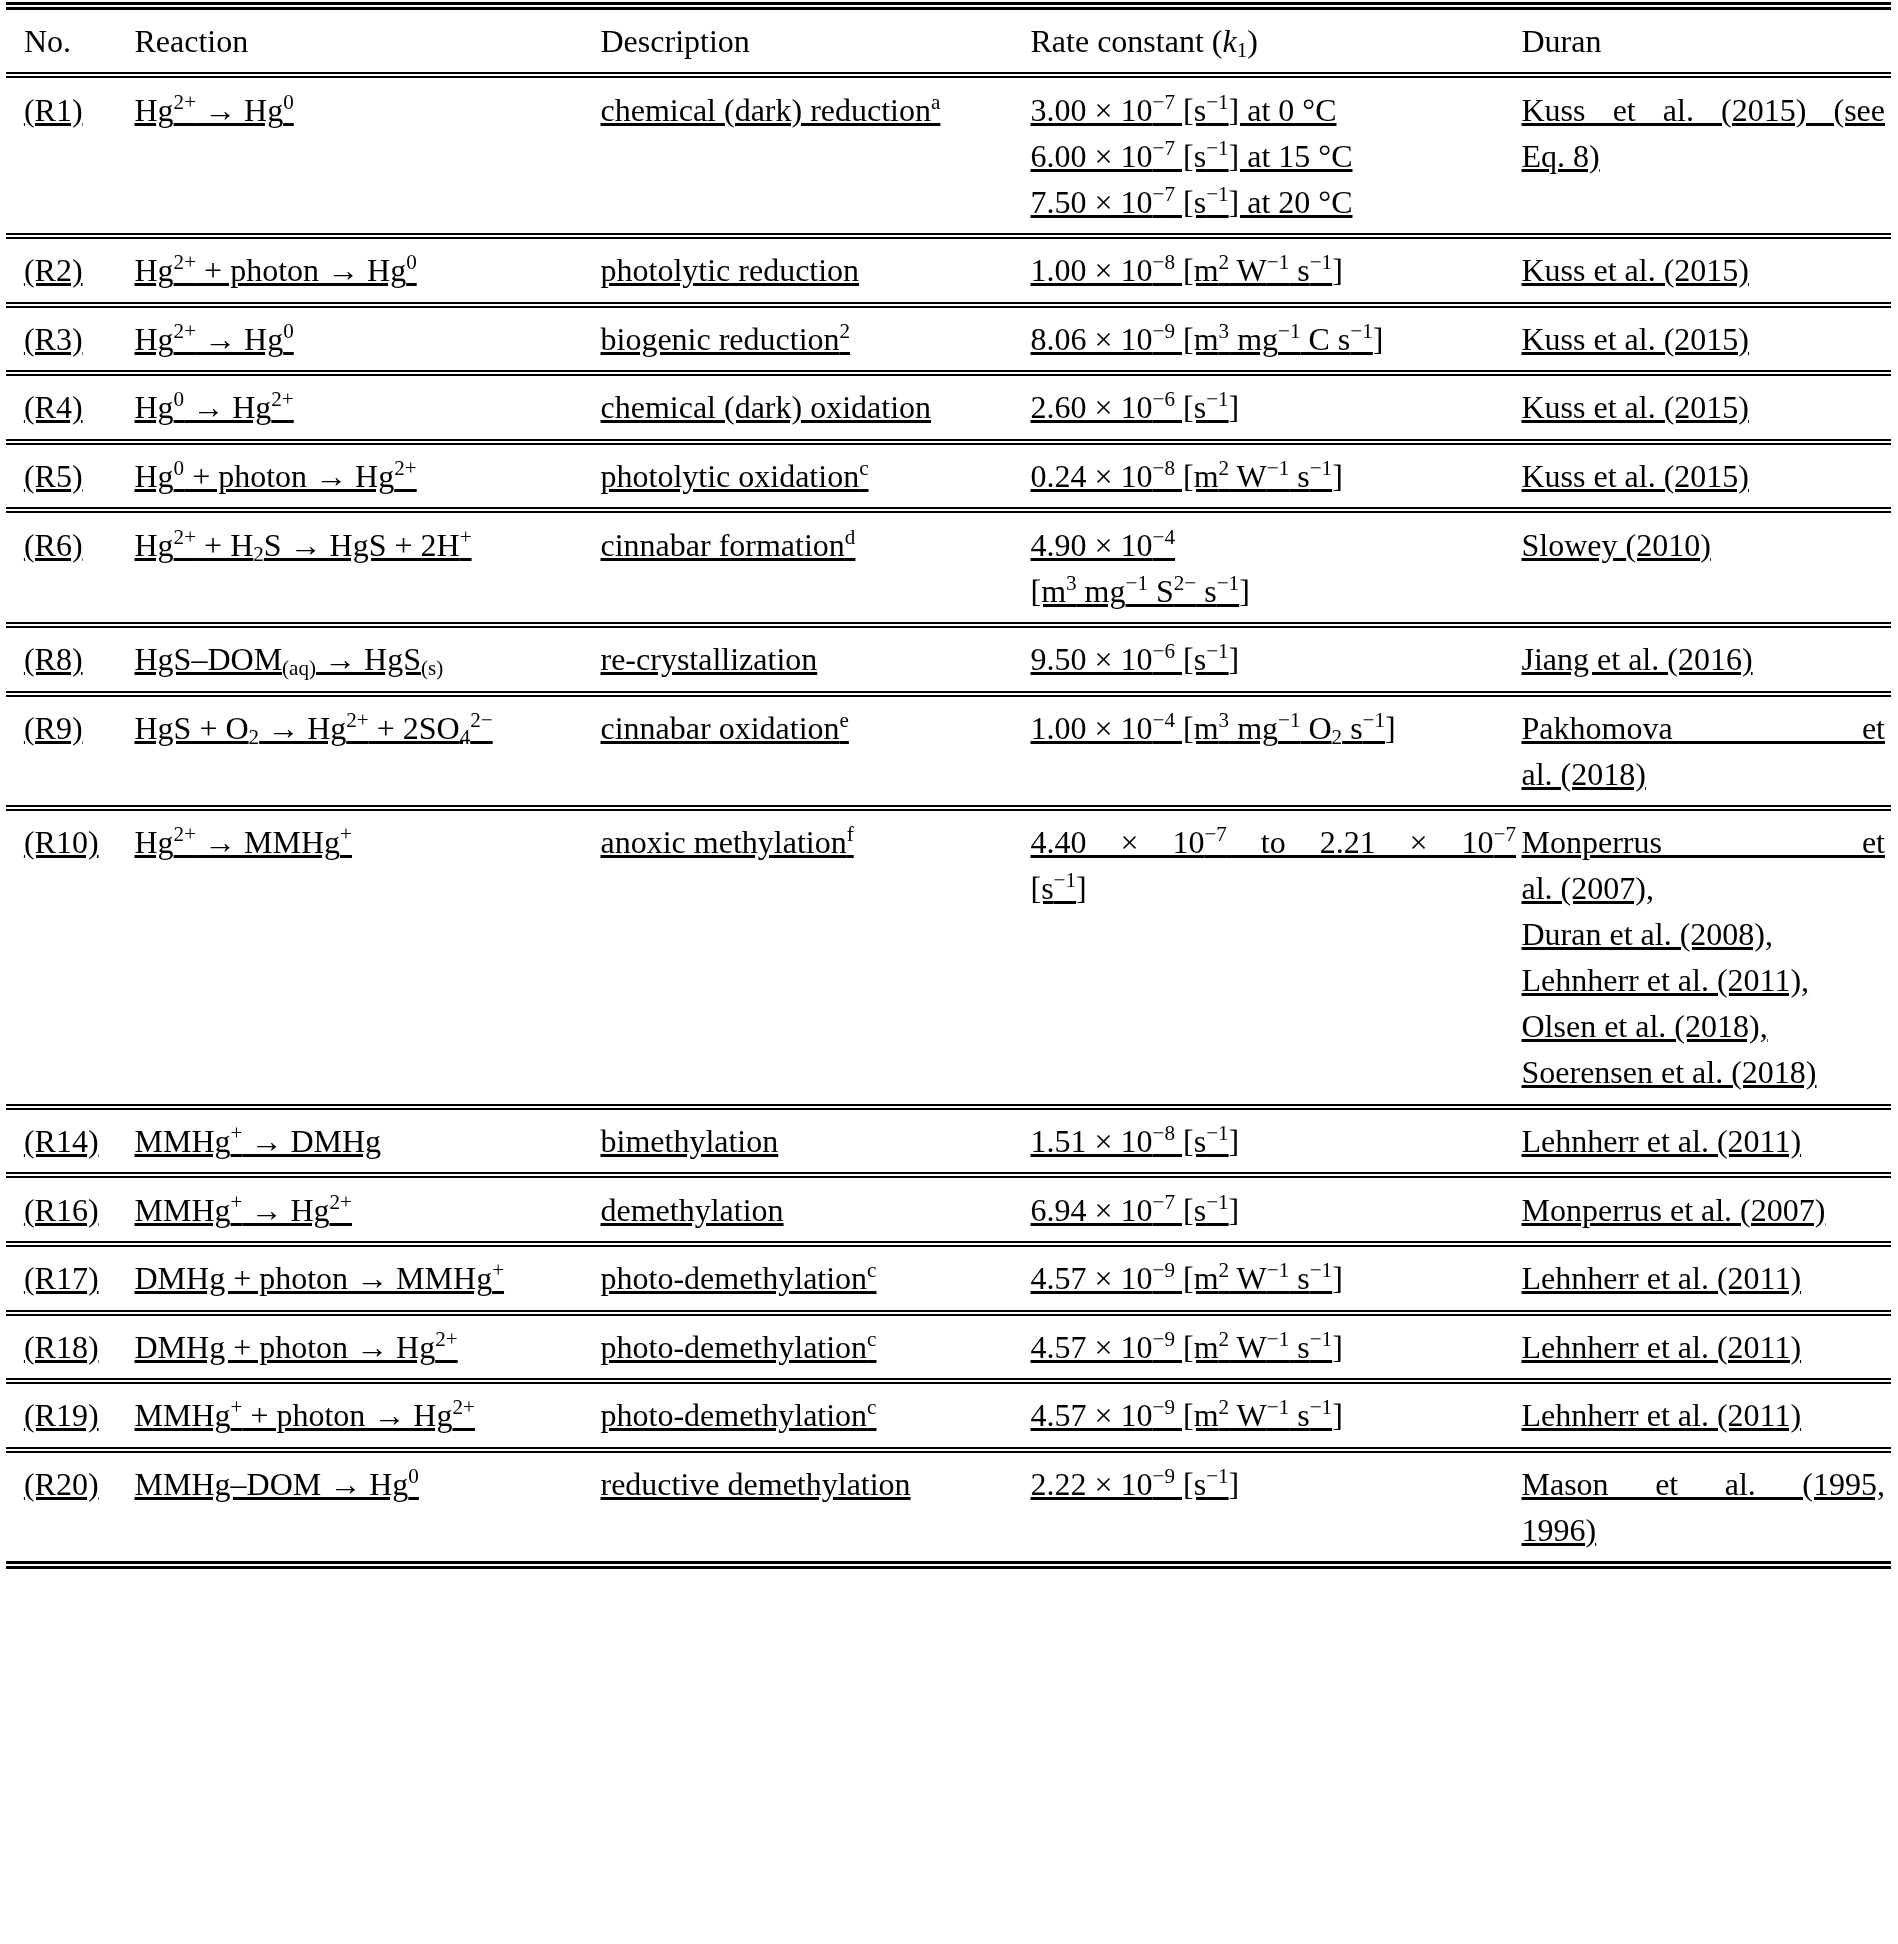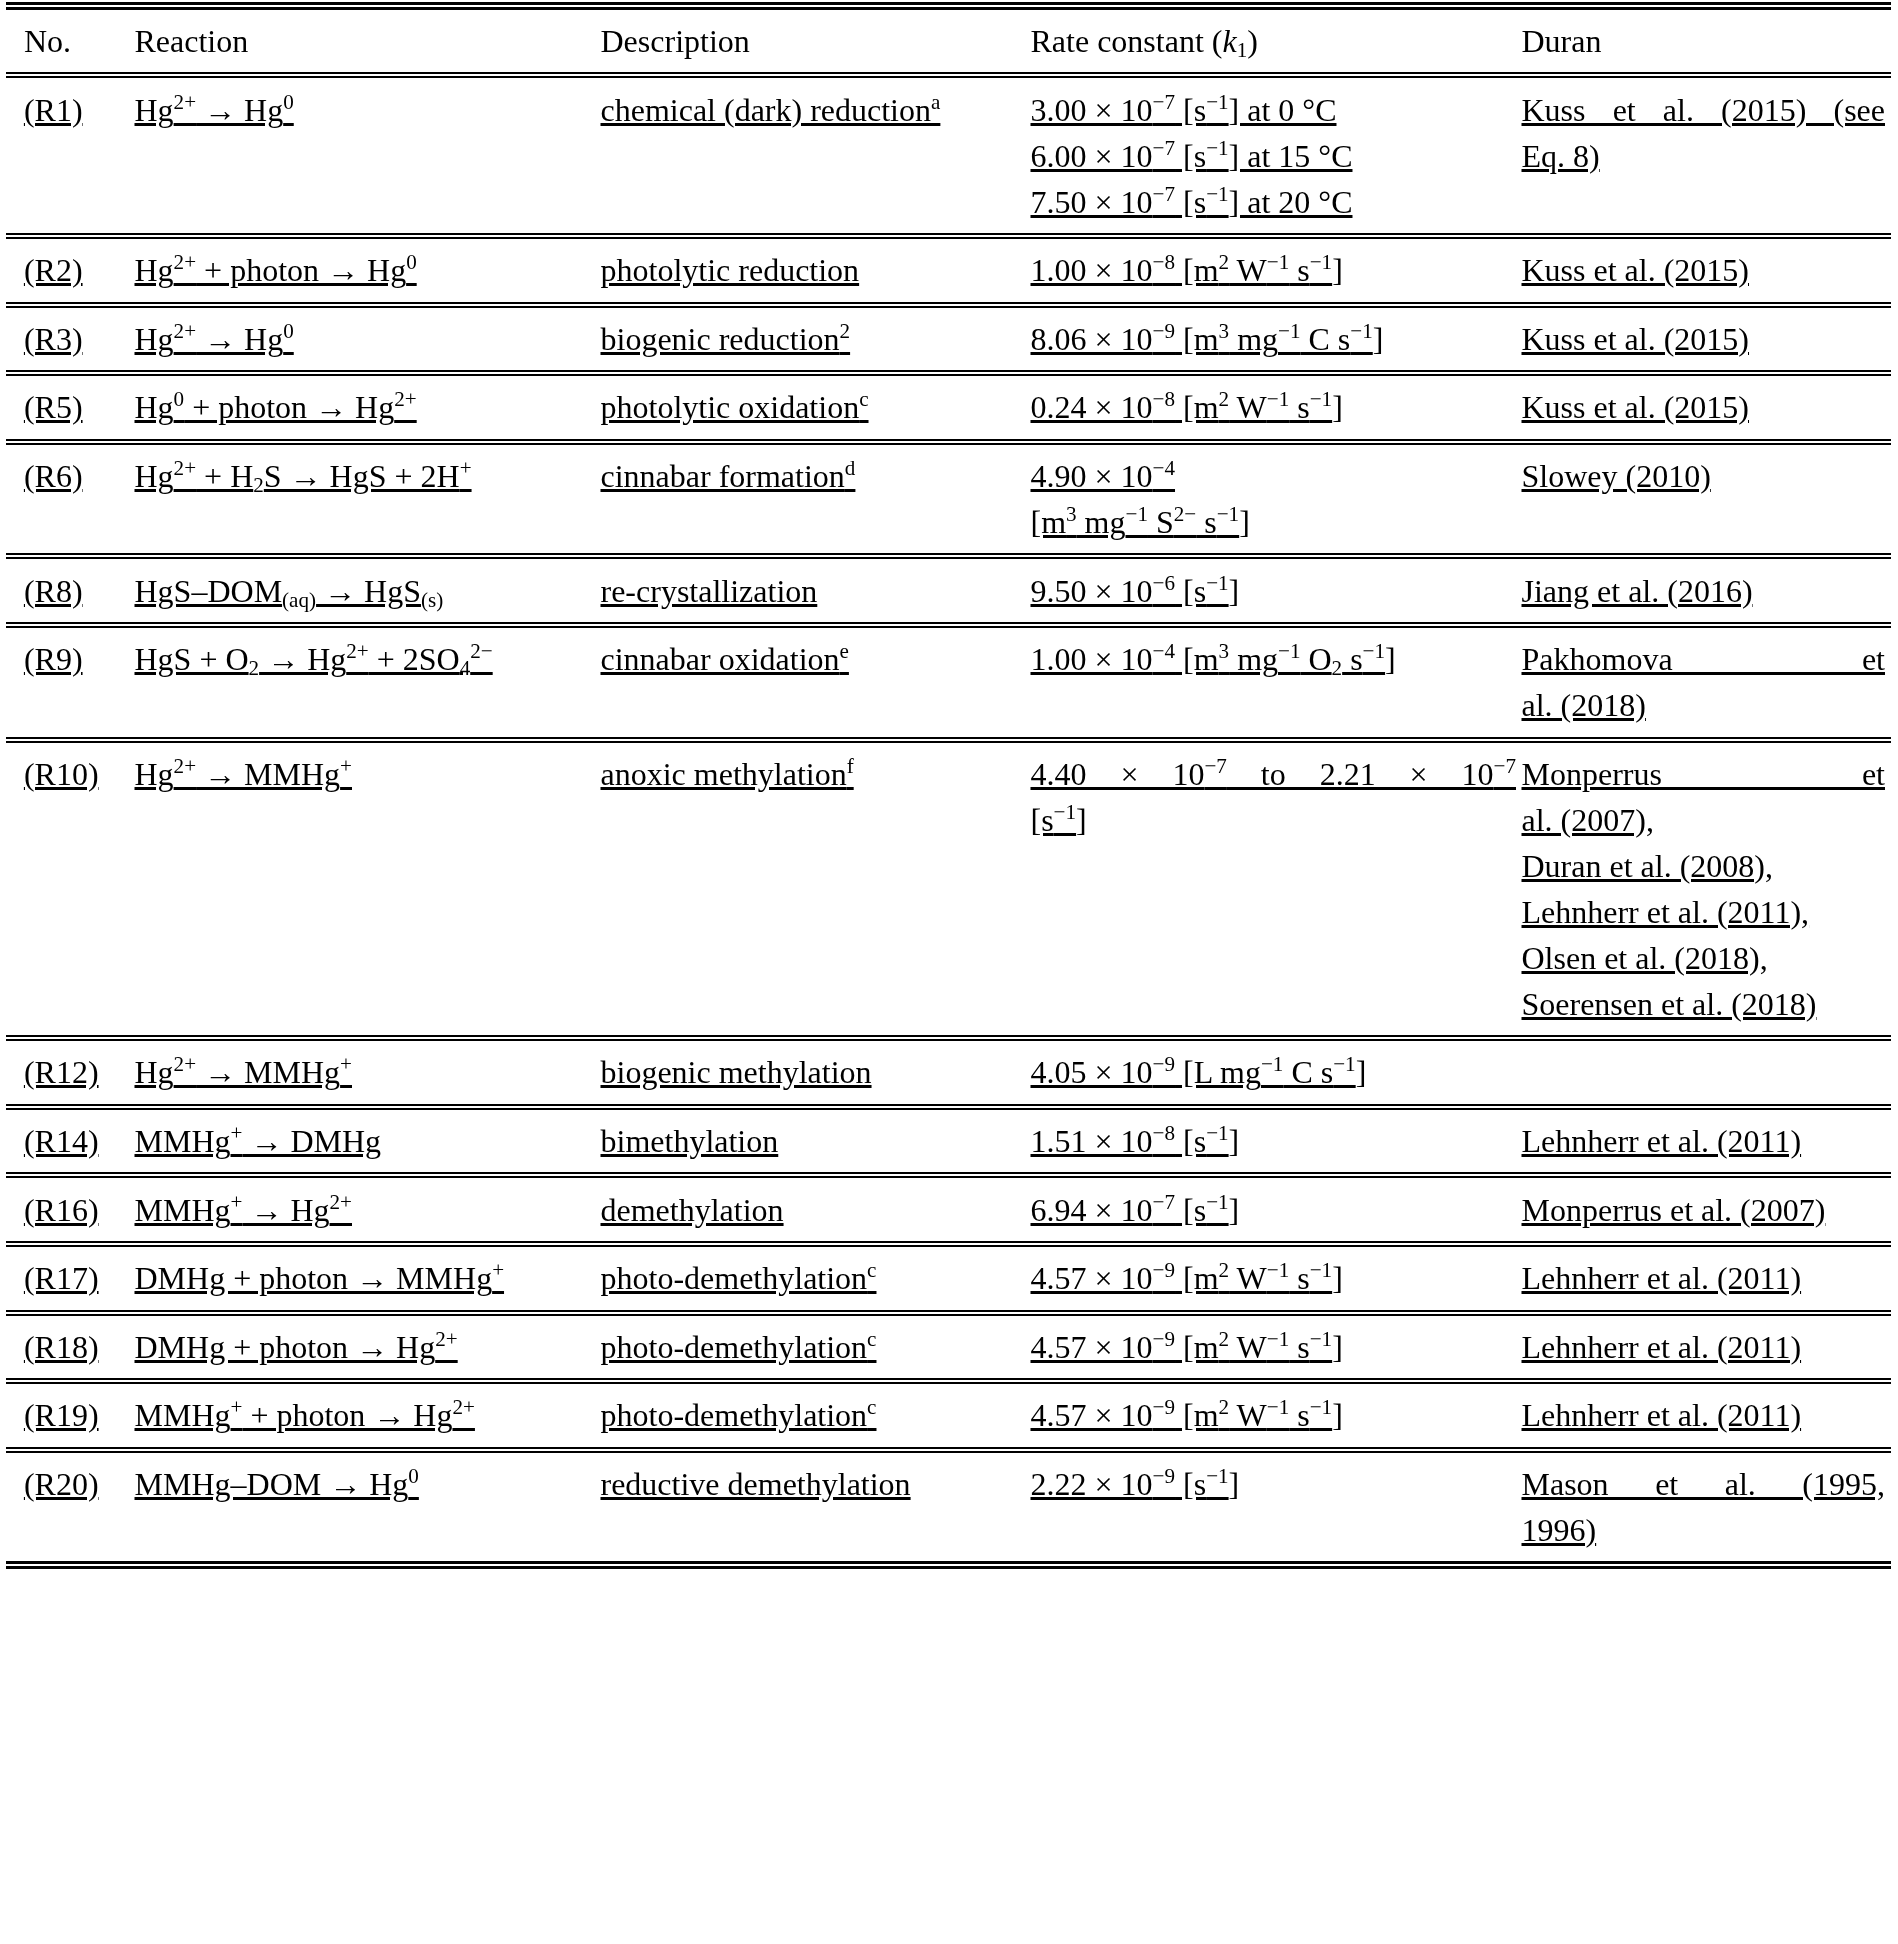--- a/index.html
+++ b/index.html
@@ -144,20 +144,37 @@
           </td>
           <td class="c-rate">
             <div class="line">8.06 × 10<sup>−9</sup> [m<sup>3</sup> mg<sup>−1</sup> C s<sup>−1</sup>]</div>
           </td>
           <td class="c-source">
             <div class="line">Kuss et al. (2015)</div>
           </td>
         </tr>
         <tr>
           <td class="c-no">
+            <div class="line">(R4)</div>
+          </td>
+          <td class="c-reaction">
+            <div class="line">Hg<sup>0</sup> → Hg<sup>2+</sup></div>
+          </td>
+          <td class="c-description">
+            <div class="line">chemical (dark) oxidation</div>
+          </td>
+          <td class="c-rate">
+            <div class="line">2.60 × 10<sup>−6</sup> [s<sup>−1</sup>]</div>
+          </td>
+          <td class="c-source">
+            <div class="line">Kuss et al. (2015)</div>
+          </td>
+        </tr>
+        <tr>
+          <td class="c-no">
             <div class="line">(R5)</div>
           </td>
           <td class="c-reaction">
             <div class="line">Hg<sup>0</sup> + photon → Hg<sup>2+</sup></div>
           </td>
           <td class="c-description">
             <div class="line">photolytic oxidation<sup>c</sup></div>
           </td>
           <td class="c-rate">
             <div class="line">0.24 × 10<sup>−8</sup> [m<sup>2</sup> W<sup>−1</sup> s<sup>−1</sup>]</div>
@@ -237,35 +254,20 @@
             <div class="line j">Monperrus et</div>
             <div class="line">al. (2007),</div>
             <div class="line">Duran et al. (2008),</div>
             <div class="line">Lehnherr et al. (2011),</div>
             <div class="line">Olsen et al. (2018),</div>
             <div class="line">Soerensen et al. (2018)</div>
           </td>
         </tr>
         <tr>
           <td class="c-no">
-            <div class="line">(R12)</div>
-          </td>
-          <td class="c-reaction">
-            <div class="line">Hg<sup>2+</sup> → MMHg<sup>+</sup></div>
-          </td>
-          <td class="c-description">
-            <div class="line">biogenic methylation</div>
-          </td>
-          <td class="c-rate">
-            <div class="line">4.05 × 10<sup>−9</sup> [L mg<sup>−1</sup> C s<sup>−1</sup>]</div>
-          </td>
-          <td class="c-source"></td>
-        </tr>
-        <tr>
-          <td class="c-no">
             <div class="line">(R14)</div>
           </td>
           <td class="c-reaction">
             <div class="line">MMHg<sup>+</sup> → DMHg</div>
           </td>
           <td class="c-description">
             <div class="line">bimethylation</div>
           </td>
           <td class="c-rate">
             <div class="line">1.51 × 10<sup>−8</sup> [s<sup>−1</sup>]</div>

